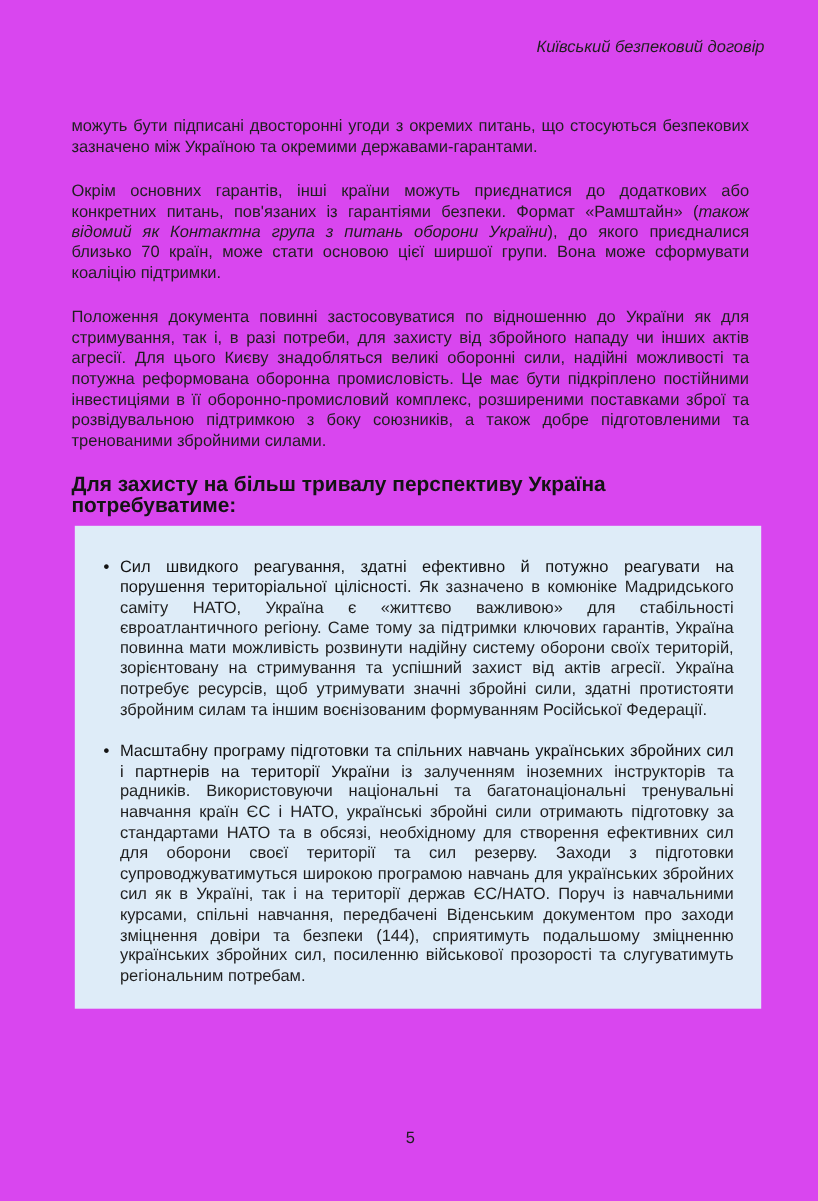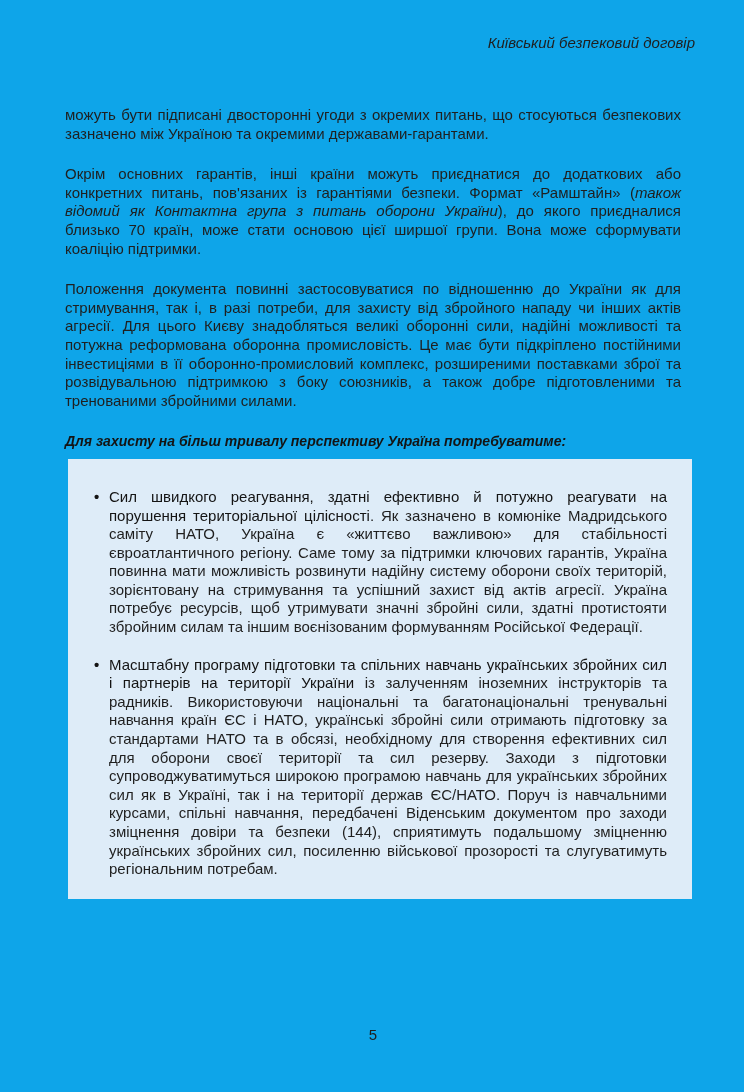--- a/index.html
+++ b/index.html
@@ -4,21 +4,21 @@
 <style>
   html, body {
     margin: 0;
     padding: 0;
     background: #ffffff;
   }
   .page {
     position: relative;
     width: 744px;
     height: 1092px;
-    background: #0ea5e9;
+    background: #d946ef;
     font-family: "Liberation Sans", "DejaVu Sans", sans-serif;
     color: #1f1f1f;
     overflow: hidden;
   }
   .doc-header {
     position: absolute;
     top: 33px;
     right: 49px;
     text-align: right;
     font-style: italic;
@@ -35,25 +35,24 @@
     line-height: 18.6px;
     text-align: justify;
   }
   .content p {
     margin: 0 0 22px 0;
   }
   .italic { font-style: italic; }
   .section-heading {
     margin: 9px 0 8px 0;
     font-weight: bold;
-    font-size: 14px;
+    font-size: 19px;
     line-height: 18.6px;
     text-align: left;
     color: #141414;
-    font-style: italic;
   }
   .callout {
     margin-left: 3px;
     width: 624px;
     box-sizing: border-box;
     padding: 29px 25px 20px 28px;
   }
   .callout ul {
     list-style: none;
     margin: 0;

